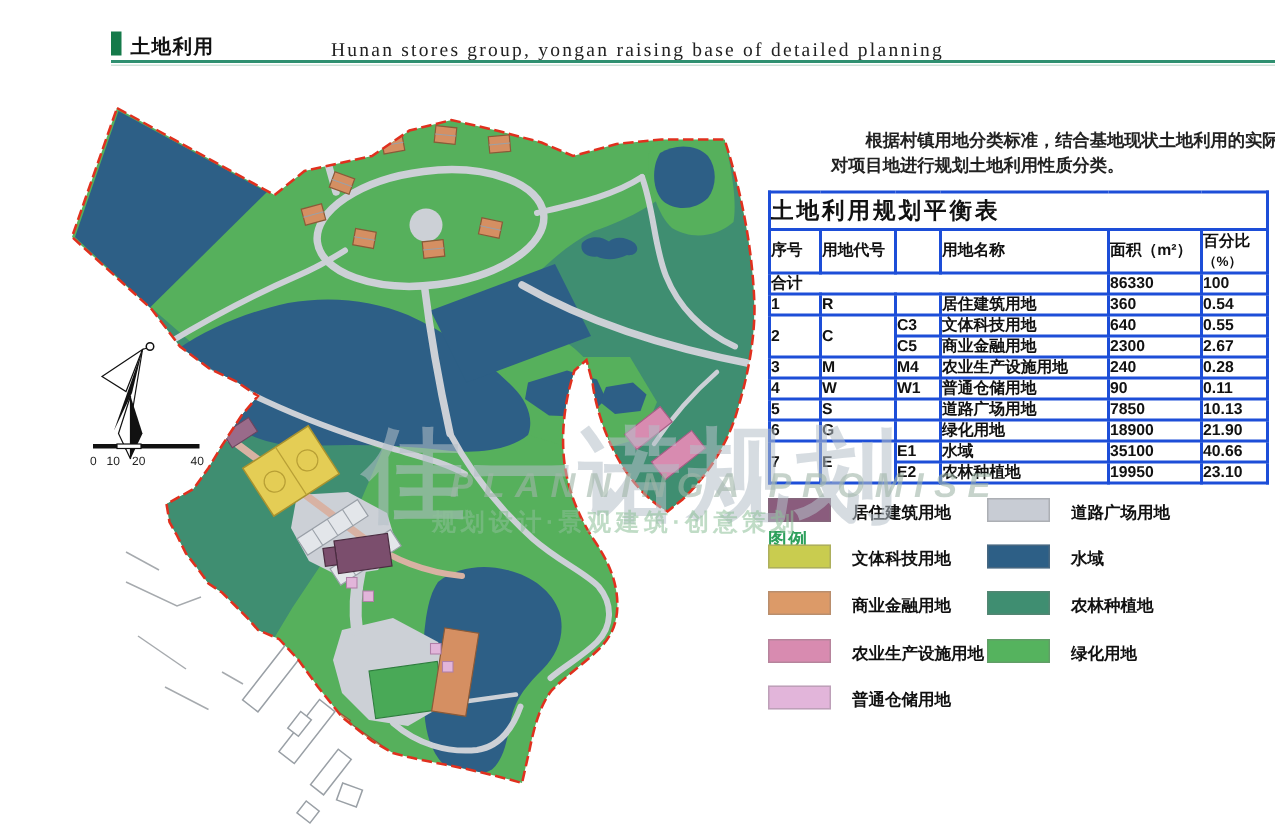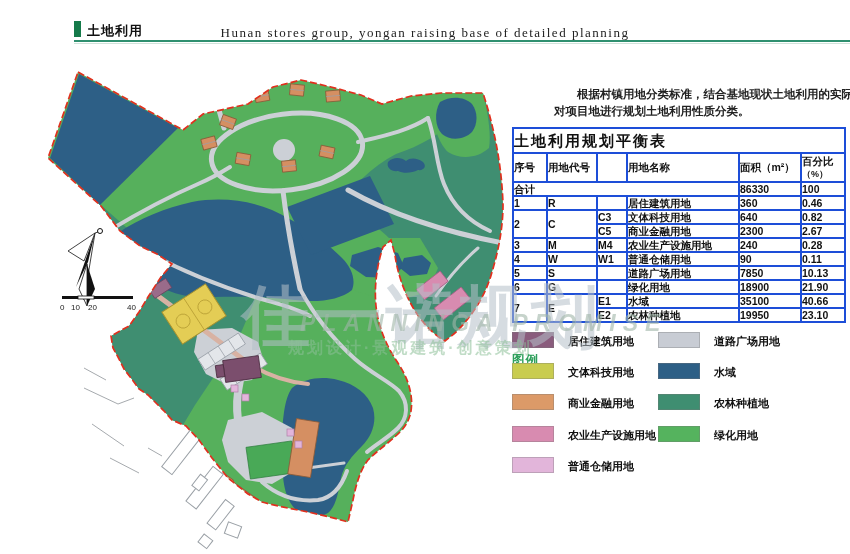--- a/index.html
+++ b/index.html
@@ -289,29 +289,29 @@
     <td colspan="4">合计</td>
     <td class="num">86330</td>
     <td class="num">100</td>
   </tr>
   <tr>
     <td>1</td>
         <td>R</td>
         <td></td>
     <td>居住建筑用地</td>
         <td class="num">360</td>
-        <td class="num">0.46</td>
+        <td class="num">0.54</td>
   </tr>
   <tr>
     <td rowspan="2">2</td>
         <td rowspan="2">C</td>
         <td>C3</td>
     <td>文体科技用地</td>
         <td class="num">640</td>
-        <td class="num">0.82</td>
+        <td class="num">0.55</td>
   </tr>
   <tr>
     <td>C5</td>
         <td>商业金融用地</td>
     <td class="num">2300</td>
         <td class="num">2.67</td>
   </tr>
   <tr>
     <td>3</td>
         <td>M</td>

